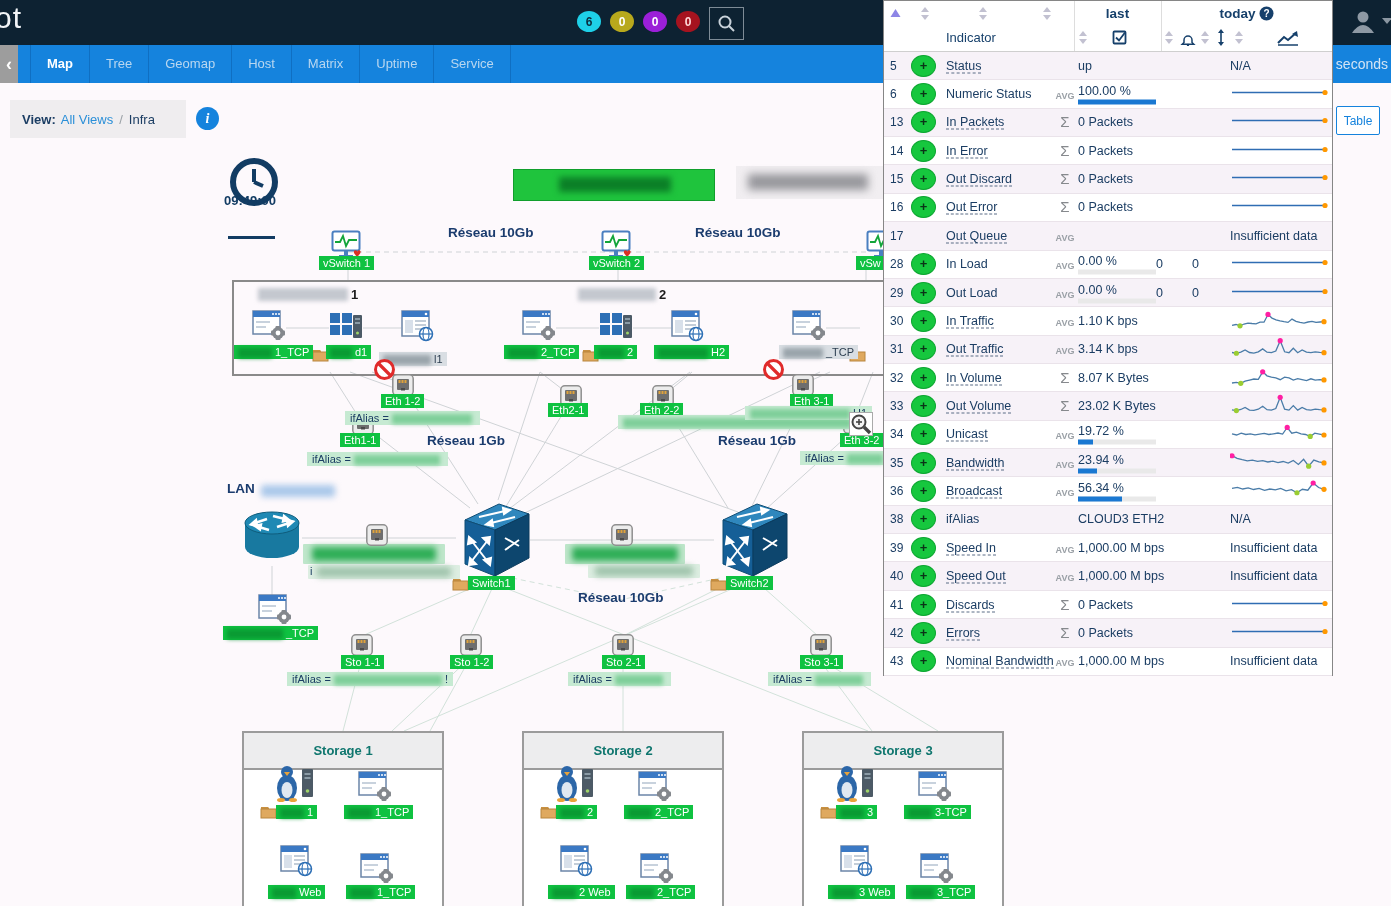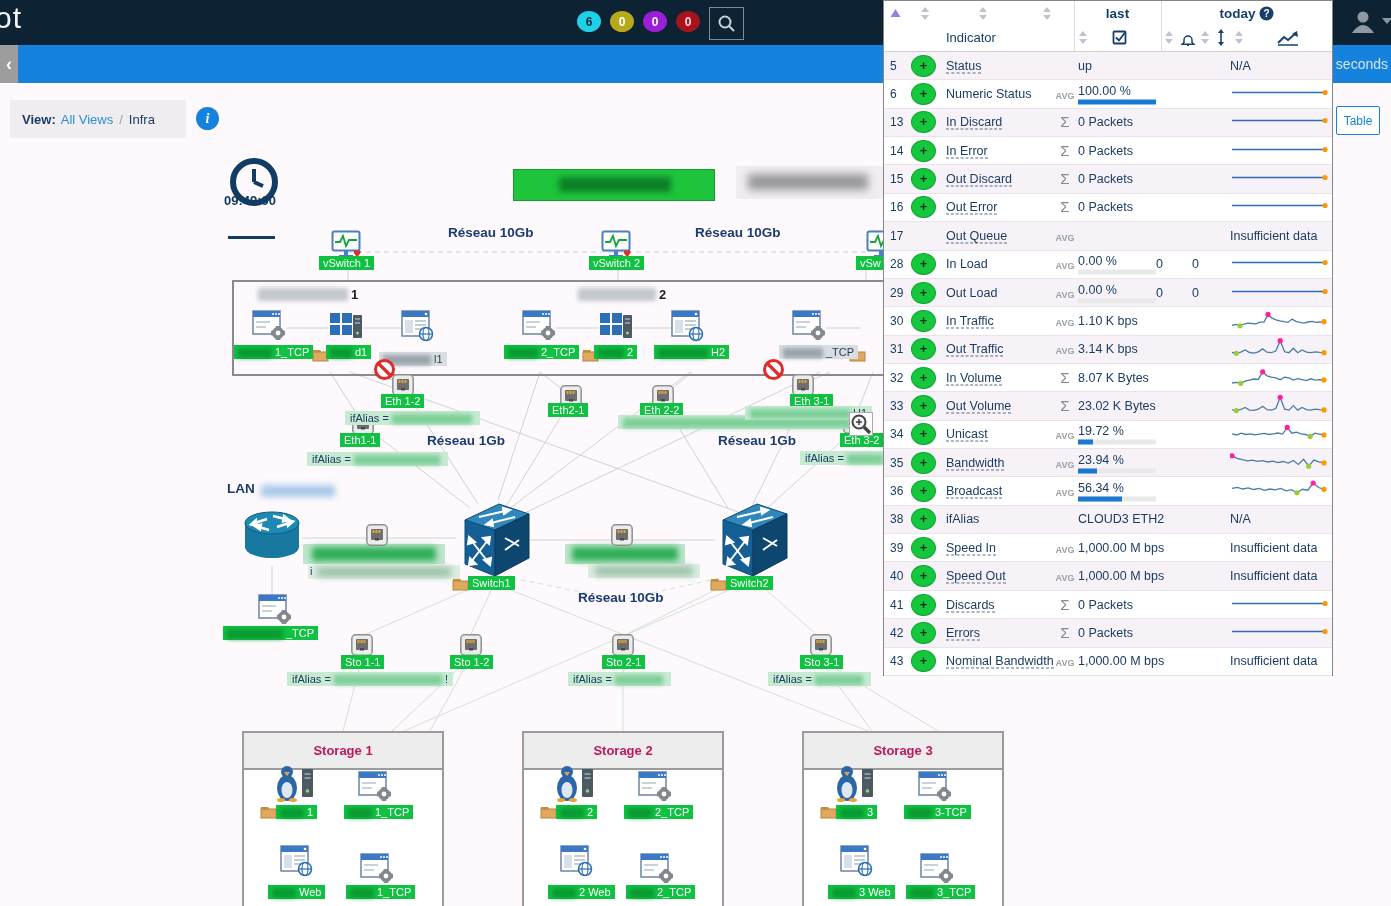--- a/index.html
+++ b/index.html
@@ -50,21 +50,21 @@
   .blurbar .inner{position:absolute;left:6%;top:15%;width:88%;height:70%;filter:blur(3px);border-radius:2px}
   .banner-green{position:absolute;left:513px;top:169px;width:200px;height:30px;background:#1fc43d;
                 border:1px solid #119e2c;z-index:3}
   .banner-green .inner{position:absolute;left:45px;top:7px;width:112px;height:15px;background:#0b7f27;filter:blur(3px)}
   .banner-gray{position:absolute;left:736px;top:166px;width:147px;height:33px;background:#f1eef1;z-index:3}
   .banner-gray .inner{position:absolute;left:12px;top:8px;width:120px;height:16px;background:#97979c;filter:blur(4px)}
   .clocktime{position:absolute;left:224px;top:193px;color:#123c63;font-size:13px;font-weight:bold;z-index:3}
   .clockline{position:absolute;left:228px;top:236px;width:47px;height:3px;background:#123c63;z-index:3}
   .storage{position:absolute;top:731px;width:202px;height:200px;background:#fff;border:2px solid #9b9b9b;z-index:2;box-sizing:border-box}
   .storage .shead{height:35px;background:#ededee;border-bottom:2px solid #9b9b9b;display:flex;align-items:center;
-                  justify-content:center;color:#be185d;font-weight:bold;font-size:13px}
+                  justify-content:center;color:#0f766e;font-weight:bold;font-size:13px}
   
   #indtable{position:absolute;left:883px;top:0;width:450px;height:676px;background:#fff;z-index:10;
             border:1px solid #868686;box-sizing:border-box;color:#1b3d63}
   #thead{position:relative;height:50px;border-bottom:1px solid #cfcfcf}
   #thead .vsep{position:absolute;top:0;height:50px;width:1px;background:#ddd}
   .hlast,.htoday{position:absolute;top:5px;font-size:13.5px;font-weight:bold;color:#16406b;text-align:center}
   .hind{position:absolute;left:62px;top:29px;font-size:13px;font-weight:normal;color:#16406b}
   .hicon{position:absolute}
   #tbody{display:flex;flex-direction:column;height:624px}
   .trow{position:relative;flex:1;border-bottom:1px solid #eae3ea}
@@ -154,20 +154,29 @@
     <svg width="28" height="24">
       <circle cx="13" cy="8" r="5.5" fill="#8e99a4"></circle>
       <path d="M2 24 Q13 8 24 24 Z" fill="#8e99a4"></path>
     </svg>
     <span class="caret"></span>
   </div>
 </div>
 
 <div id="tabbar">
   <div class="backbtn">‹</div>
+  <div class="tabs">
+    <div class="tab active">Map</div>
+    <div class="tab">Tree</div>
+    <div class="tab">Geomap</div>
+    <div class="tab">Host</div>
+    <div class="tab">Matrix</div>
+    <div class="tab">Uptime</div>
+    <div class="tab">Service</div>
+  </div>
   <div class="seconds">seconds</div>
 </div>
 
 <div class="viewbox">
   <b>View:</b>
   <a>All Views</a>
   <span class="sep">/</span>
   <span class="cur">Infra</span>
 </div>
 <div class="infoicon">i</div>
@@ -846,21 +855,21 @@
             <span class="fill" style="display:block;width:100%"></span>
           </span></span>
         <span class="c-today"><svg width="100" height="22">
             <line x1="2" y1="11" x2="93" y2="11" stroke="#2f6db3" stroke-width="1.3"></line>
             <circle cx="95" cy="11" r="2.6" fill="#ff9800"></circle>
           </svg></span>
       </div>
       <div class="trow alt">
         <span class="c-num">13</span>
         <div class="c-plus">+</div>
-        <span class="c-ind link">In Discard</span>
+        <span class="c-ind link">In Packets</span>
         <span class="c-agg"><span class="sig">Σ</span></span>
         <span class="c-val">0 Packets</span>
         <span class="c-today"><svg width="100" height="22">
             <line x1="2" y1="11" x2="93" y2="11" stroke="#2f6db3" stroke-width="1.3"></line>
             <circle cx="95" cy="11" r="2.6" fill="#ff9800"></circle>
           </svg></span>
       </div>
       <div class="trow">
         <span class="c-num">14</span>
         <div class="c-plus">+</div>

